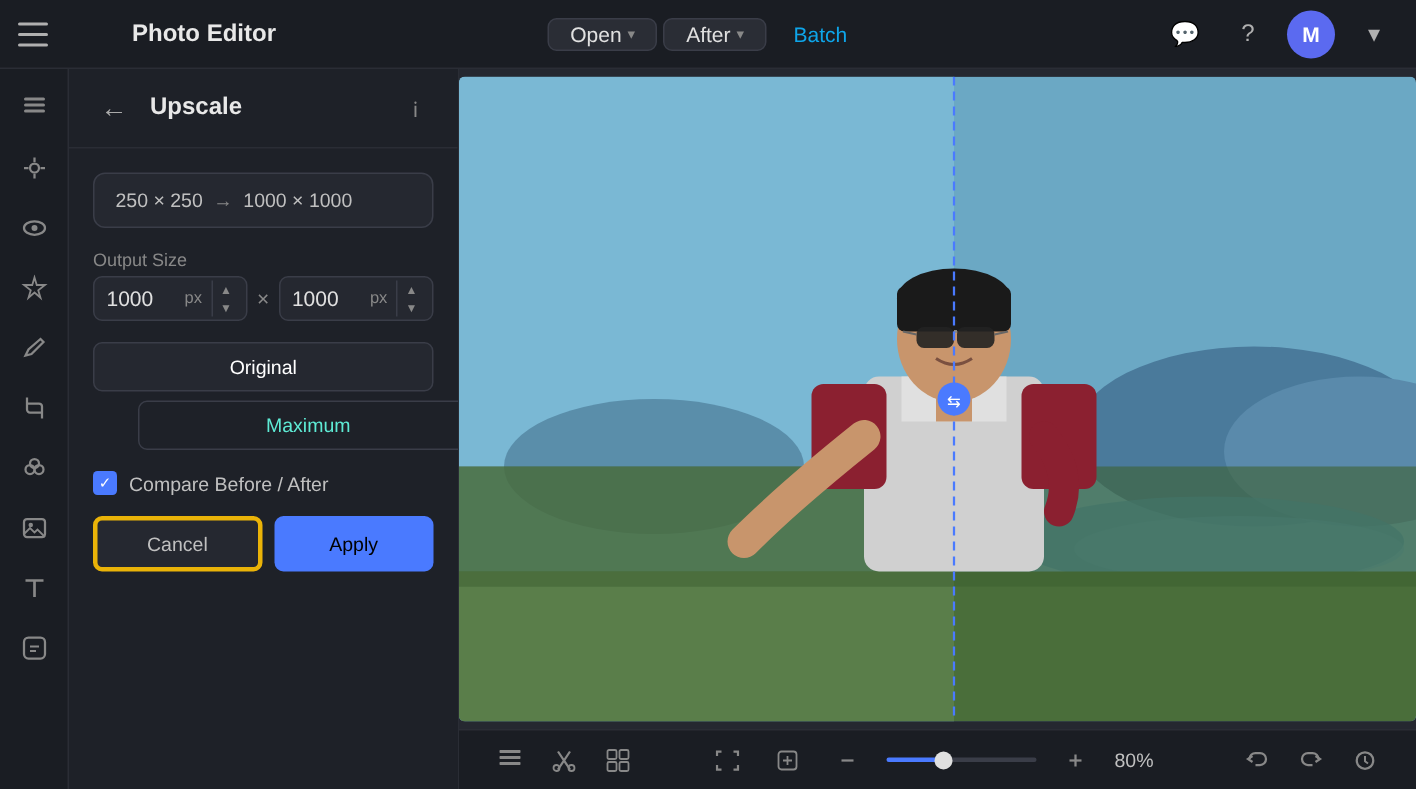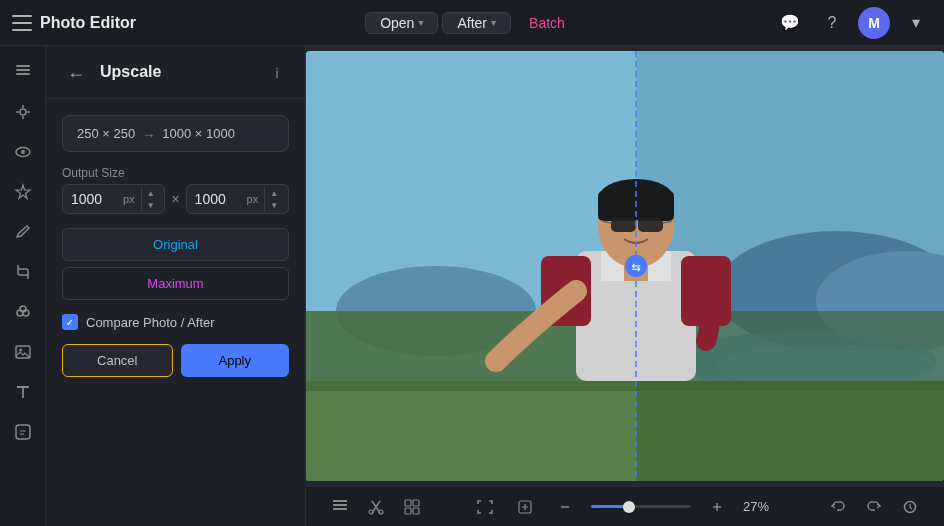--- a/index.html
+++ b/index.html
@@ -41,20 +41,21 @@
     .hamburger-icon span {
       display: block;
       height: 2px;
       background: #b0b0b0;
       border-radius: 1px;
     }
     .app-title {
       font-size: 16px;
       font-weight: 600;
       color: #e8e8e8;
+      margin-left: 48px;
     }
     .topbar-center {
       display: flex;
       align-items: center;
       gap: 4px;
     }
     .btn-dropdown {
       display: flex;
       align-items: center;
       gap: 4px;
@@ -67,21 +68,21 @@
       cursor: pointer;
     }
     .btn-dropdown .chevron {
       font-size: 10px;
       color: #888;
     }
     .btn-batch {
       padding: 6px 14px;
       background: transparent;
       border: none;
-      color: #ec4899;
+      color: #0ea5e9;
       font-size: 14px;
       cursor: pointer;
       border-radius: 6px;
     }
     .topbar-right {
       display: flex;
       align-items: center;
       gap: 10px;
       flex: 1;
       justify-content: flex-end;
@@ -278,26 +279,27 @@
       padding: 8px;
       border-radius: 6px;
       font-size: 13px;
       cursor: pointer;
       text-align: center;
       border: 1px solid transparent;
     }
     .mode-btn-active {
       background: #252830;
       border-color: #3a3d48;
-      color: #0ea5e9;
+      color: #ffffff;
     }
     .mode-btn-inactive {
       background: transparent;
       border-color: #3a3d48;
-      color: #d946ef;
+      color: #5eead4;
+      margin-left: 30px;
     }
 
     
     .checkbox-row {
       display: flex;
       align-items: center;
       gap: 8px;
       font-size: 13px;
       color: #c0c0c0;
     }
@@ -316,21 +318,21 @@
 
     
     .action-buttons {
       display: flex;
       gap: 8px;
     }
     .btn-cancel {
       flex: 1;
       padding: 8px;
       background: #252830;
-      border: 1px solid #eab308;
+      border: 3px solid #eab308;
       border-radius: 6px;
       color: #c0c0c0;
       font-size: 13px;
       cursor: pointer;
       text-align: center;
     }
     .btn-apply {
       flex: 1;
       padding: 8px;
       background: #4a7aff;
@@ -589,21 +591,21 @@
         <button class="mode-btn mode-btn-active">
           <span>Original</span>
         </button>
         <button class="mode-btn mode-btn-inactive">
           <span>Maximum</span>
         </button>
       </div>
 
       <div class="checkbox-row">
         <div class="checkbox-custom">✓</div>
-        <span>Compare Photo / After</span>
+        <span>Compare Before / After</span>
       </div>
 
       <div class="action-buttons">
         <button class="btn-cancel">
           <span>Cancel</span>
         </button>
         <button class="btn-apply">
           <span>Apply</span>
         </button>
       </div>
@@ -711,21 +713,21 @@
               <line x1="3" y1="7" x2="11" y2="7" stroke="#888" stroke-width="1.5"></line>
             </svg>
         </div>
         <input type="range" class="zoom-slider" min="10" max="200" value="80" style="">
         <div class="bottom-icon">
           <svg width="14" height="14" viewBox="0 0 14 14" fill="none">
               <line x1="7" y1="3" x2="7" y2="11" stroke="#888" stroke-width="1.5"></line>
               <line x1="3" y1="7" x2="11" y2="7" stroke="#888" stroke-width="1.5"></line>
             </svg>
         </div>
-        <span class="zoom-level">27%</span>
+        <span class="zoom-level">80%</span>
       </div>
 
       <div class="bottom-right">
         <div class="bottom-icon">
           <svg width="16" height="16" viewBox="0 0 16 16" fill="none">
               <path d="M3 7C3 4.8 4.8 3 7 3h3a4 4 0 010 8H7" stroke="#888" stroke-width="1.5"></path>
               <path d="M5 5L2 7l3 2" stroke="#888" stroke-width="1.5" fill="none"></path>
             </svg>
         </div>
         <div class="bottom-icon">

